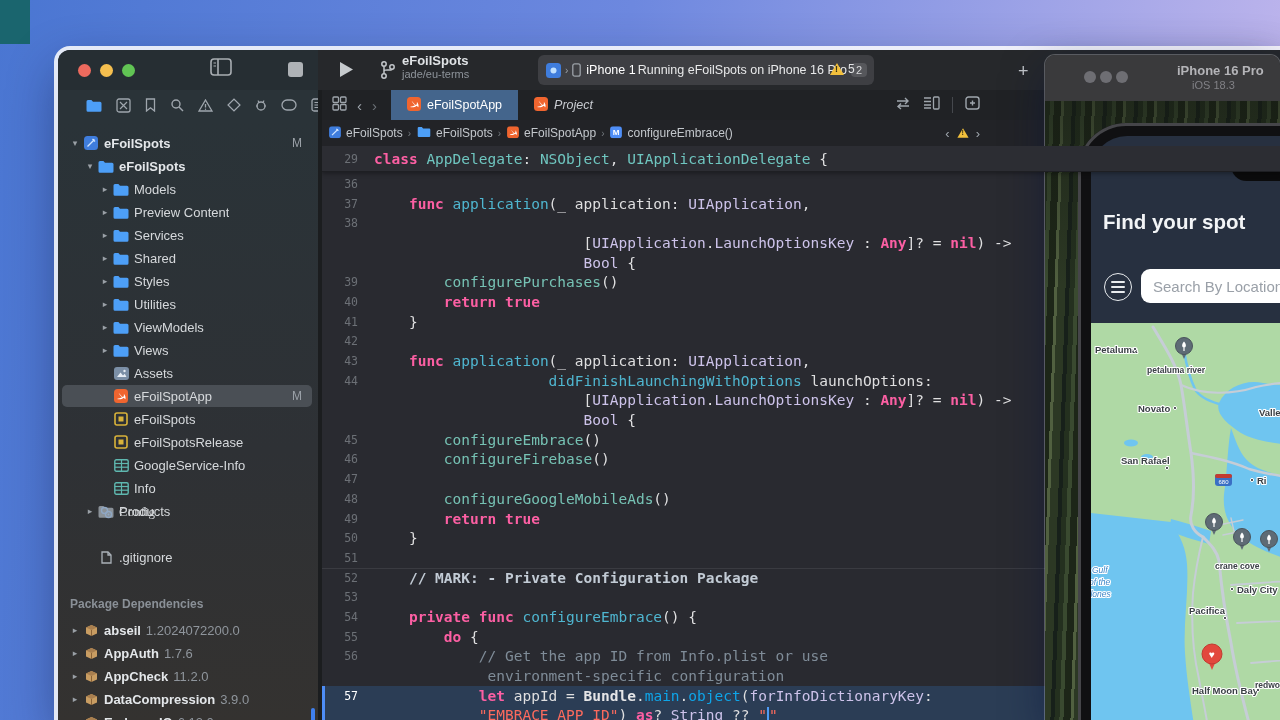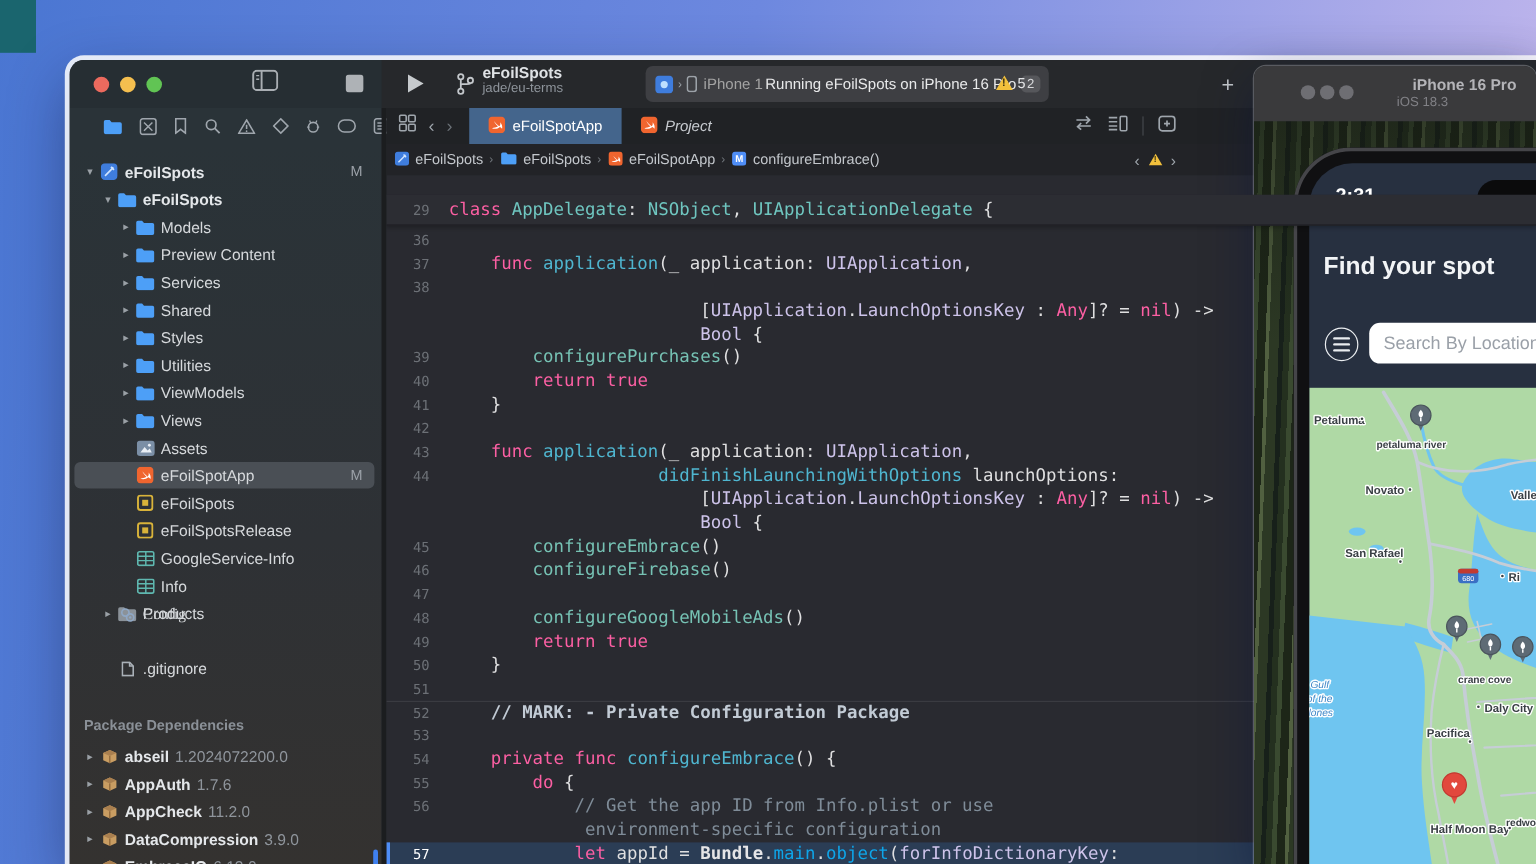--- a/index.html
+++ b/index.html
@@ -14,21 +14,21 @@
   .titlebar { position:absolute; left:0; top:0; right:0; height:40px; background:#262e33; }
   .titlebar .right-part { position:absolute; left:260px; top:0; right:0; bottom:0; background:#26282b; }
   .tl { position:absolute; top:14px; width:13px; height:13px; border-radius:50%; }
   .tl.r { left:20px; background:#ec6a5e; } .tl.y { left:42px; background:#f5bf4f; } .tl.g { left:64px; background:#61c454; }
   .tb-ic { position:absolute; top:8px; color:#a9aeb3; }
   .branch-block { position:absolute; left:8px; top:3px; color:#dfe2e5; }
   .branch-name { font-size:13px; font-weight:bold; }
   .branch-sub { font-size:11px; color:#8e949b; }
   .pill { position:absolute; left:158px; top:5px; width:338px; height:30px; background:#3e3f43; border-radius:6px;
     display:flex; align-items:center; font-size:12.5px; color:#e8e9ea; }
-  .pill .dev { color:#a3a3a3; margin-right:2px; white-space:nowrap;text-align:right; }
+  .pill .dev { color:#ffffff; margin-right:2px; white-space:nowrap;text-align:right; }
   .pill .status-txt { flex:1; text-align:center; white-space:nowrap; font-size:12.5px; }
   .badge2 { background:#56575b; color:#d6d7d9; border-radius:4px; font-size:11px; padding:1px 5px; margin:0 7px 0 4px; }
   .warn-group { position:absolute; left:512px; top:12px; display:flex; align-items:center; gap:4px; color:#e3e4e6; font-size:12px; }
   .tri { width:0; height:0; border-left:7px solid transparent; border-right:7px solid transparent; border-bottom:12px solid #f2c03c; position:relative; }
   .tri::after { content:"!"; position:absolute; left:-2px; top:1px; font-size:9px; color:#3c3312; font-weight:bold; }
 
   .navrail { position:absolute; left:0; top:40px; width:260px; height:30px; background:#2a3338;
     display:flex; align-items:center; gap:14px; padding-left:28px; }
   .navrail svg { display:block; }
 
@@ -53,44 +53,44 @@
   .tab { display:flex; align-items:center; gap:6px; padding:0 16px; font-size:12.5px; color:#c7cbd0; }
   .tab.active { background:#44658c; color:#fff; }
   .tab.temp .tlabel { font-style:italic; }
   .tab-right { position:absolute; right:300px; top:0; height:30px; display:flex; align-items:center; gap:12px; color:#9fa6ad; }
   .jumpbar { position:absolute; left:264px; top:70px; right:0; height:26px; background:#222327;
     display:flex; align-items:center; font-size:12px; color:#c3c7cc; gap:5px; padding-left:6px; }
   .jumpbar .sep { color:#73787e; font-size:10px; }
   .jump-right { position:absolute; right:300px; display:flex; align-items:center; gap:6px; color:#9fa6ad; }
 
   
-  .editor { position:absolute; left:264px; top:96px; right:0; bottom:0; background:#292a30; overflow:hidden;margin-top:16px; }
+  .editor { position:absolute; left:264px; top:96px; right:0; bottom:0; background:#292a30; overflow:hidden; }
   .sticky { position:absolute; left:0; right:0; top:0; height:26px; background:#2c2d33; border-bottom:1px solid #1e1f23;
     box-shadow:0 2px 4px rgba(0,0,0,.3); z-index:3; display:flex; align-items:center; }
   .rows { position:absolute; left:0; right:0; top:28px; }
   .crow { position:relative; height:19.7px; display:flex; align-items:center; }
   .crow.hl { background:#2b3d55; }
   .crow.sep { border-top:1px solid #3a3b41; }
   .crow.changed::before { content:""; position:absolute; left:0; top:0; bottom:0; width:3px; background:#4e8df6; }
   .ln { width:52px; flex:none; text-align:right; padding-right:16px; font-family:"DejaVu Sans Mono",monospace;
     font-size:11.5px; color:#6c7076; }
   .crow.hl .ln { color:#fff; }
   .cd { font-family:"DejaVu Sans Mono",monospace; font-size:14.5px; white-space:pre; }
-  .k{color:#fc5fa3;font-weight:normal} .p{color:#dfdfe0} .ty{color:#6fc6c0}
+  .k{color:#fc5fa3;font-weight:bold} .p{color:#dfdfe0} .ty{color:#6fc6c0}
   .tl2{color:#cdc3ea} .fn{color:#4fb6d0} .fc{color:#76c2b4} .cm{color:#7f8c98}
   .cm2{color:#c2cbd5;font-weight:bold} .st{color:#fc6a5d} .tb{color:#e5e5e7;font-weight:bold} .mb{color:#0ea5e9}
   .cur{display:inline-block;width:0;border-left:2px solid #4e9bf5;height:15px;vertical-align:-2px}
 
   
   .sim { position:absolute; left:1045px; top:55px; width:235px; height:665px; border-radius:10px 10px 0 0; overflow:hidden;
     box-shadow:0 0 0 1px rgba(255,255,255,.25), 0 14px 40px rgba(10,20,60,.5); }
   .sim-titlebar { position:absolute; left:0; top:0; right:0; height:46px; background:#3a3a3c; z-index:5; }
   .sim-dot { position:absolute; top:16px; width:12px; height:12px; border-radius:50%; background:#6e6e73; }
   .sim-title { position:absolute; left:132px; top:8px; font-size:13px; font-weight:bold; color:#b4b4b8; white-space:nowrap; }
-  .sim-sub { position:absolute; left:119px; top:24px; font-size:11px; color:#818186; }
+  .sim-sub { position:absolute; left:147px; top:24px; font-size:11px; color:#818186; }
   .wallpaper { position:absolute; left:0; top:46px; right:0; bottom:0;
     background:repeating-linear-gradient(92deg,#24301f 0 5px,#3a4a30 5px 9px,#1d2618 9px 16px,#516040 16px 19px,#2c3824 19px 27px,#17201a 27px 31px);}
   .wallpaper::after { content:""; position:absolute; inset:0; background:linear-gradient(rgba(20,25,18,.5),rgba(0,0,0,0) 30%); }
   .phone { position:absolute; left:33px; top:68px; width:300px; height:700px; background:#101012;
     border-radius:48px 48px 0 0; padding:13px; box-shadow:inset 0 0 0 3px #454549; }
   .screen { position:relative; width:100%; height:100%; background:#273040; border-radius:36px 36px 0 0; overflow:hidden; }
   .time { position:absolute; left:22px; top:18px; color:#fff; font-size:16.5px; font-weight:bold; }
   .island { position:absolute; left:140px; top:14px; width:110px; height:31px; border-radius:16px; background:#0b0b0c; }
   .find-spot { position:absolute; left:12px; top:74px; color:#f2f4f6; font-size:20.5px; font-weight:600; }
   .filter-ic { position:absolute; left:13px; top:137px; width:28px; height:28px; border:1.6px solid #e9ecef; border-radius:50%; }

